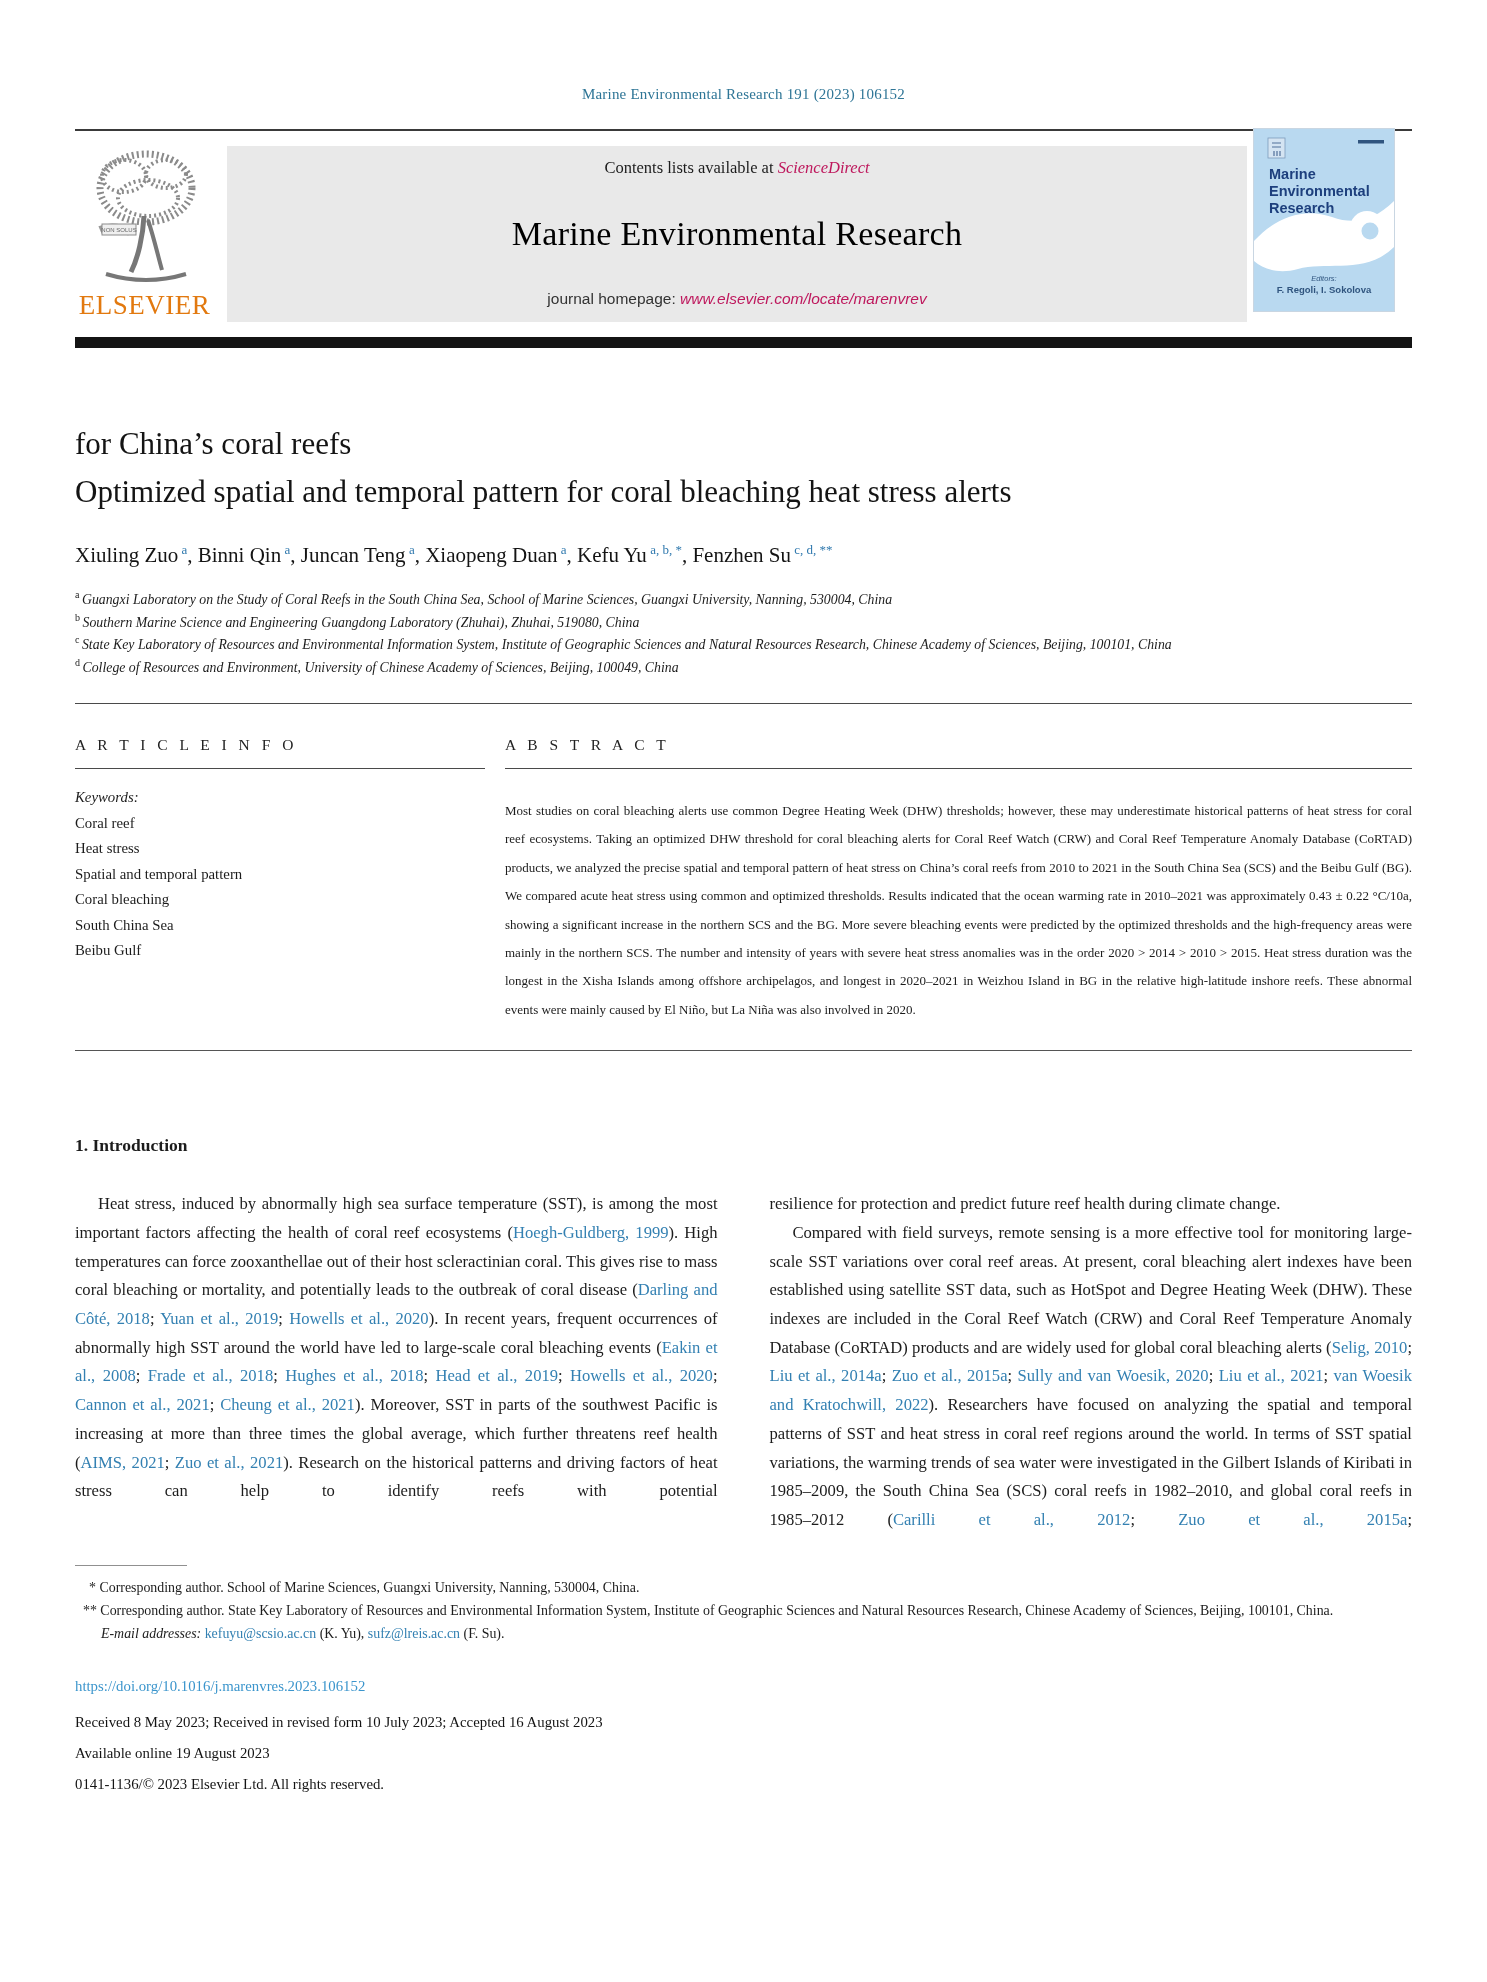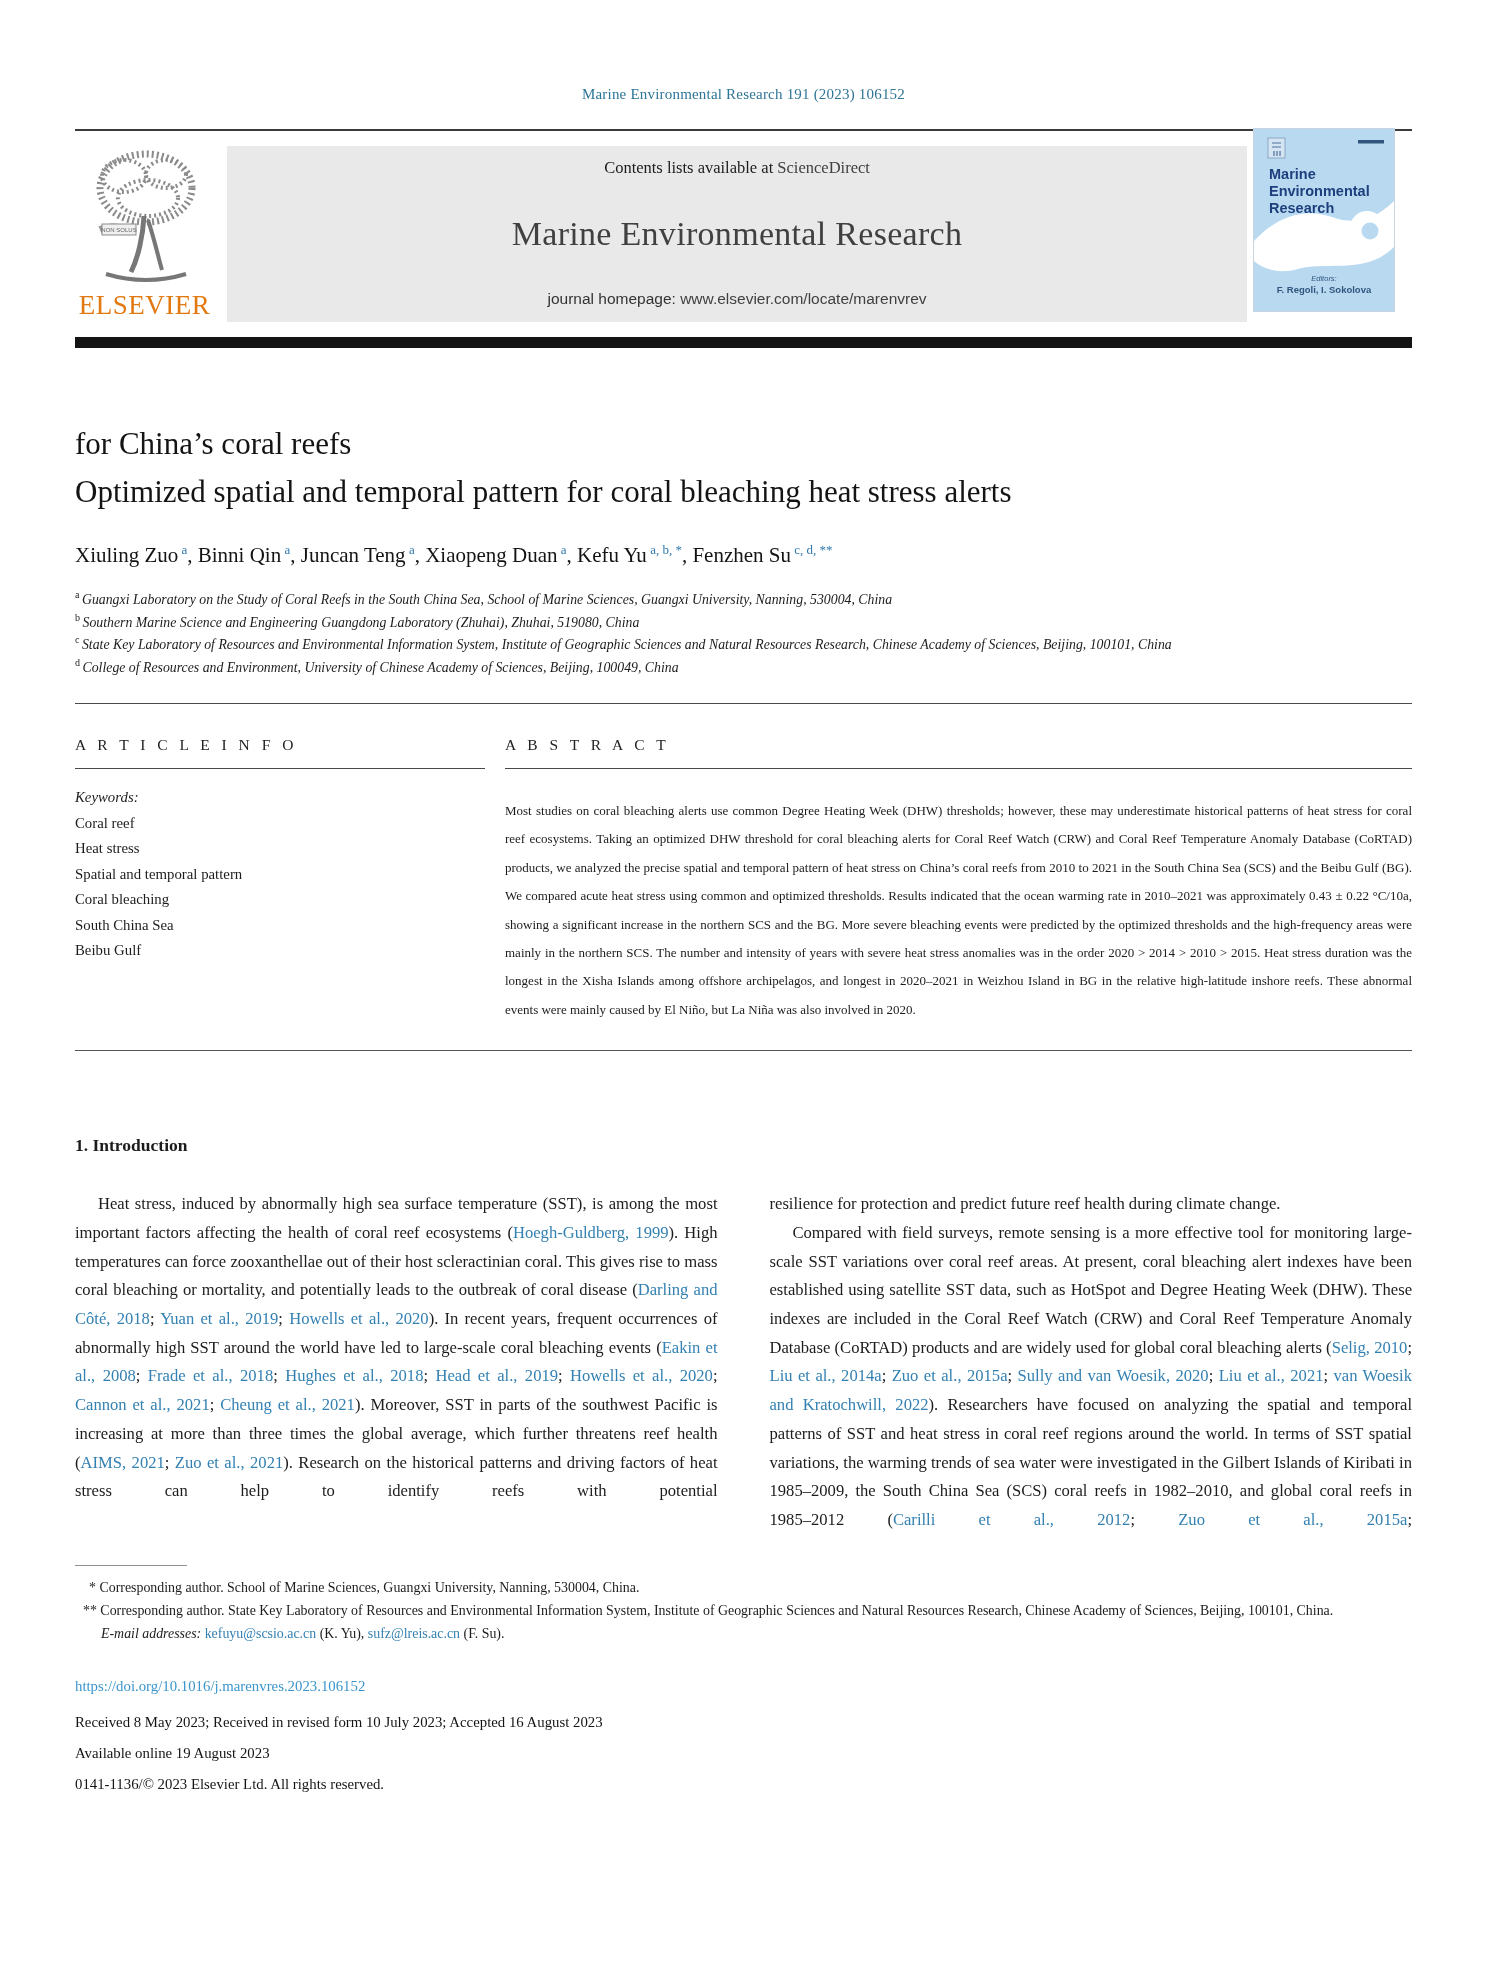--- a/index.html
+++ b/index.html
@@ -14,22 +14,22 @@
   .rule-top{border:none;border-top:2px solid #3a3a3a;margin:26px 0 0 0;}
   
   .header-row{position:relative;margin-top:15px;height:178px;}
   .logo-block{position:absolute;left:2px;top:0;width:135px;height:178px;}
   .logo-tree{display:block;margin:0 auto;}
   .elsevier-word{font-family:"Liberation Serif",serif;font-size:27px;color:#e2790f;letter-spacing:.5px;margin-top:2px;text-align:center;}
   .gray-band{position:absolute;left:152px;right:165px;top:0;bottom:2px;background:#e9e9e9;
     display:flex;flex-direction:column;align-items:center;justify-content:space-between;
     padding:12px 10px 14px 10px;box-sizing:border-box;}
   .contents-line{font-size:16.5px;color:#1c1c1c;}
-  .link-bright{color:#404040;cursor:pointer;}
-  .journal-name{font-size:34px;color:#404040;letter-spacing:.3px;}
+  .link-bright{color:#be185d;cursor:pointer;font-style:italic;}
+  .journal-name{font-size:34px;color:#000000;letter-spacing:.3px;}
   .homepage-line{font-family:"Liberation Sans",sans-serif;font-size:15.5px;color:#333;}
   
   .cover{position:absolute;right:18px;top:-17px;width:140px;height:182px;box-shadow:0 0 0 1px #c9d6e2;}
   .black-bar{height:11px;background:#141414;margin-top:13px;}
   
   .art-title{margin-top:72px;font-size:31px;line-height:48px;color:#141414;}
   .authors{margin-top:27px;font-size:21px;color:#141414;}
   .authors sup{color:#3079ae;font-size:13px;line-height:0;}
   .affils{margin-top:21px;font-size:13.8px;line-height:22.5px;}
   .affil .aff-sup{font-size:10px;vertical-align:super;line-height:0;}

